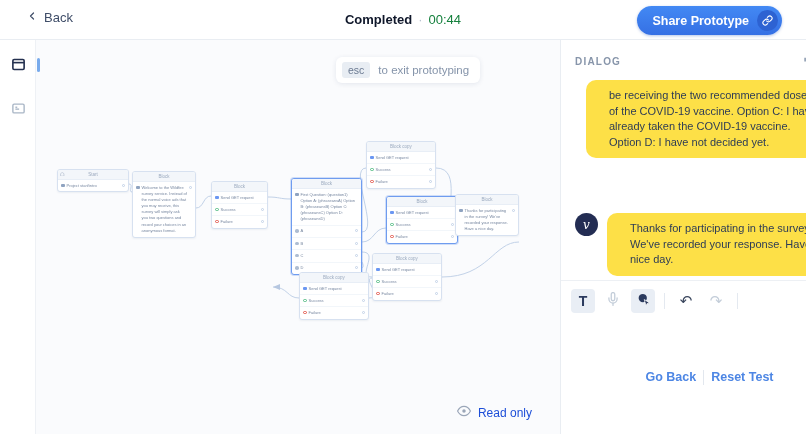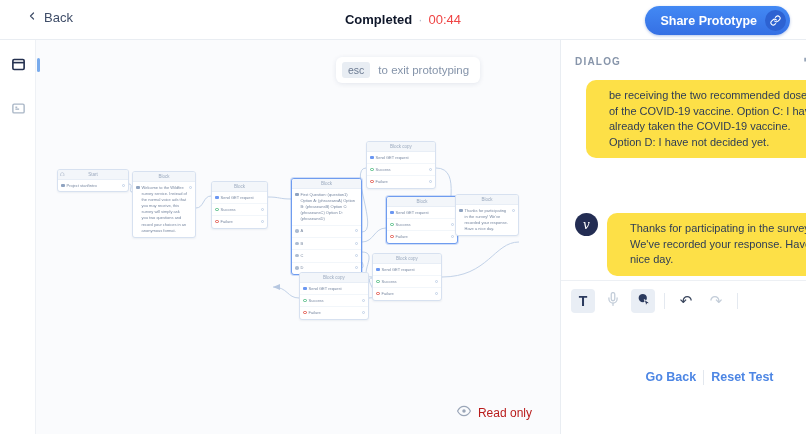--- a/index.html
+++ b/index.html
@@ -9,22 +9,22 @@
   #app { position:relative; width:806px; height:434px; background:#fff; }
 
   
   .topbar { position:absolute; top:0; left:0; right:0; height:40px; background:#fff;
     border-bottom:1px solid #e9edf2; z-index:20; }
   .back-btn { position:absolute; left:26px; top:10px; display:flex; align-items:center; gap:6px;
     color:#3f4d68; font-size:13px; }
   .tb-center { position:absolute; left:0; right:0; top:12px; text-align:center; font-size:13px; }
   .tb-center .status { color:#0f172a; font-weight:600; }
   .tb-center .dot { color:#b9c2d0; margin:0 6px; }
-  .tb-center .timer { color:#ef4444; }
-  .share-btn { position:absolute; right:16px; top:6px; height:29px; border-radius:15px;
+  .tb-center .timer { color:#15803d; }
+  .share-btn { position:absolute; right:24px; top:6px; height:29px; border-radius:15px;
     background:linear-gradient(180deg,#4389f4,#3570e4); color:#fff; font-size:12.5px; font-weight:600;
     display:flex; align-items:center; gap:8px; padding:0 4px 0 15px;
     box-shadow:0 1px 3px rgba(40,90,190,.35); }
   .share-circle { width:21px; height:21px; border-radius:50%; background:#2d62d2;
     display:flex; align-items:center; justify-content:center; }
 
   
   .sidebar { position:absolute; top:40px; left:0; width:36px; bottom:0; background:#fff;
     border-right:1px solid #eef1f5; z-index:10; }
   .side-ic { position:absolute; left:10px; width:16px; height:16px; display:flex;
@@ -34,21 +34,21 @@
   .canvas { position:absolute; top:40px; left:36px; width:524px; bottom:0;
     background:#fafbfd; overflow:hidden; }
   .scroll-nub { position:absolute; left:1px; top:18px; width:3px; height:14px;
     border-radius:2px; background:#79abec; }
   .esc-tip { position:absolute; left:300px; top:17px; display:inline-flex; align-items:center;
     gap:8px; background:#fff; border-radius:6px; padding:5px 11px 5px 6px;
     box-shadow:0 1px 5px rgba(25,50,95,.10); font-size:11.5px; color:#8594aa; }
   .esc-key { background:#e8edf3; color:#6b7a92; border-radius:3px; padding:2px 6px;
     font-size:10.5px; }
   .readonly { position:absolute; right:28px; bottom:13px; display:flex; align-items:center;
-    gap:7px; color:#b91c1c; font-size:12px; }
+    gap:7px; color:#1d4ed8; font-size:12px; }
 
   .flow-edges { position:absolute; left:0; top:0; width:524px; height:394px; }
   .flow-edges path { fill:none; stroke:#c2d2e8; stroke-width:1; }
   .flow-edges polygon { fill:#b6c7e0; }
 
   .fblock { position:absolute; background:#fff; border:1px solid #d7e1f0; border-radius:3px;
     box-shadow:0 1px 2px rgba(23,48,92,.06); z-index:2; }
   .fblock.sel { border-color:#6f9cef; box-shadow:0 0 0 1px rgba(111,156,239,.30); }
   .fhead { position:relative; background:#f3f6fa; color:#9caabf; font-size:4.5px;
     text-align:center; padding:2px 3px; border-bottom:1px solid #e8eef6;

